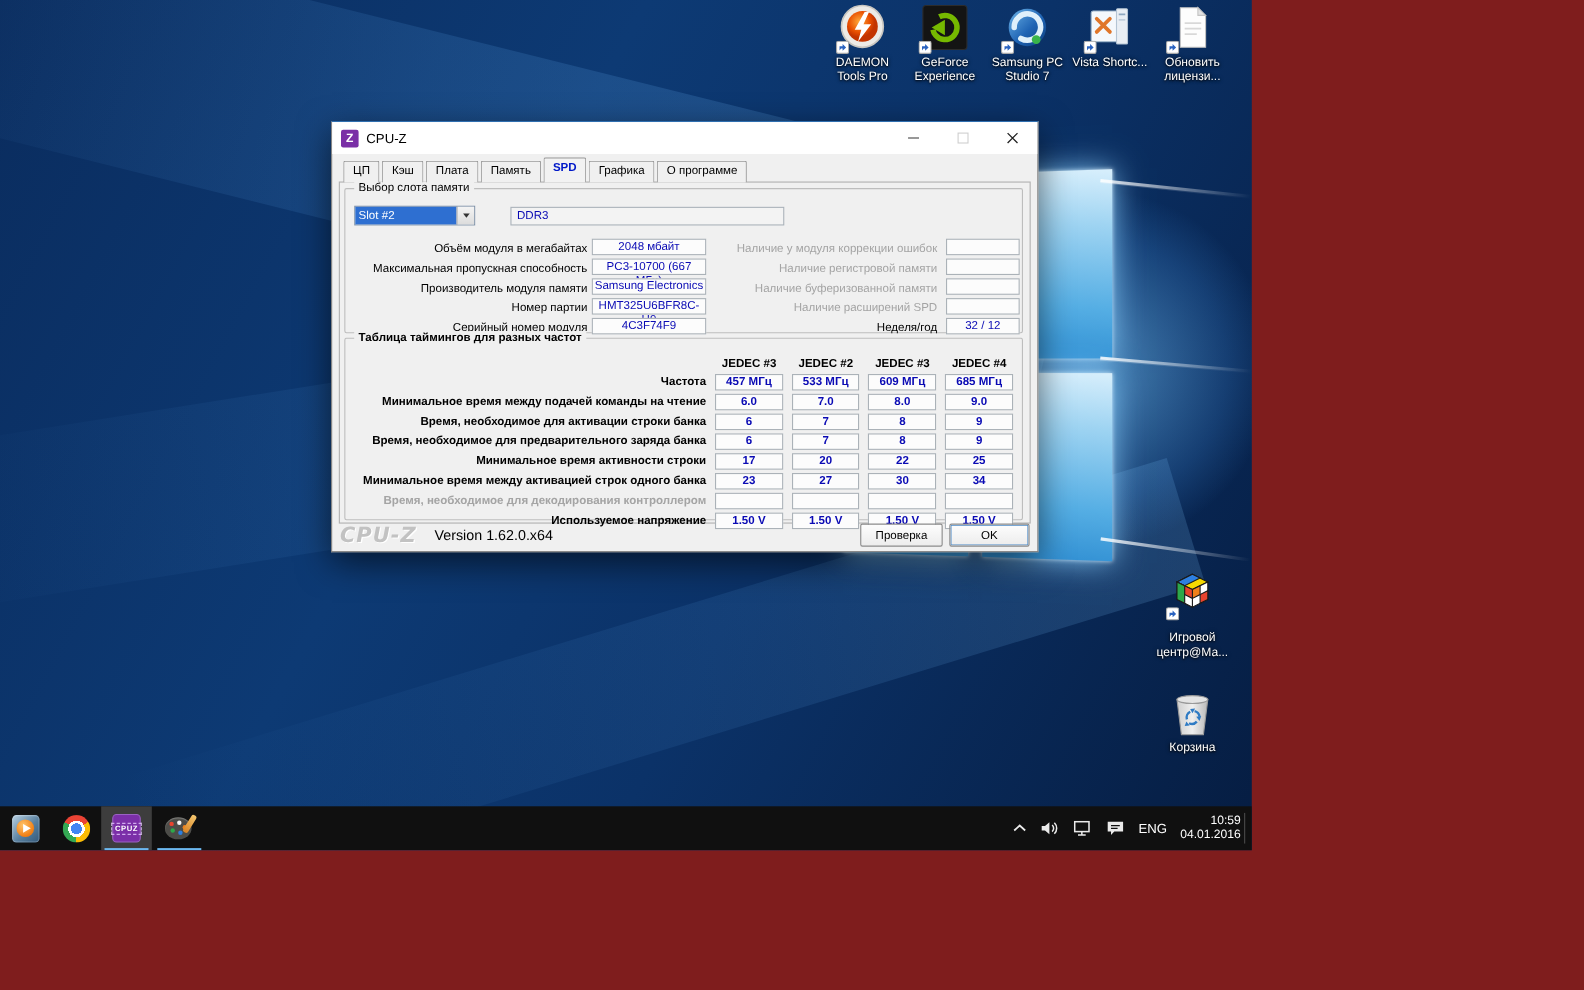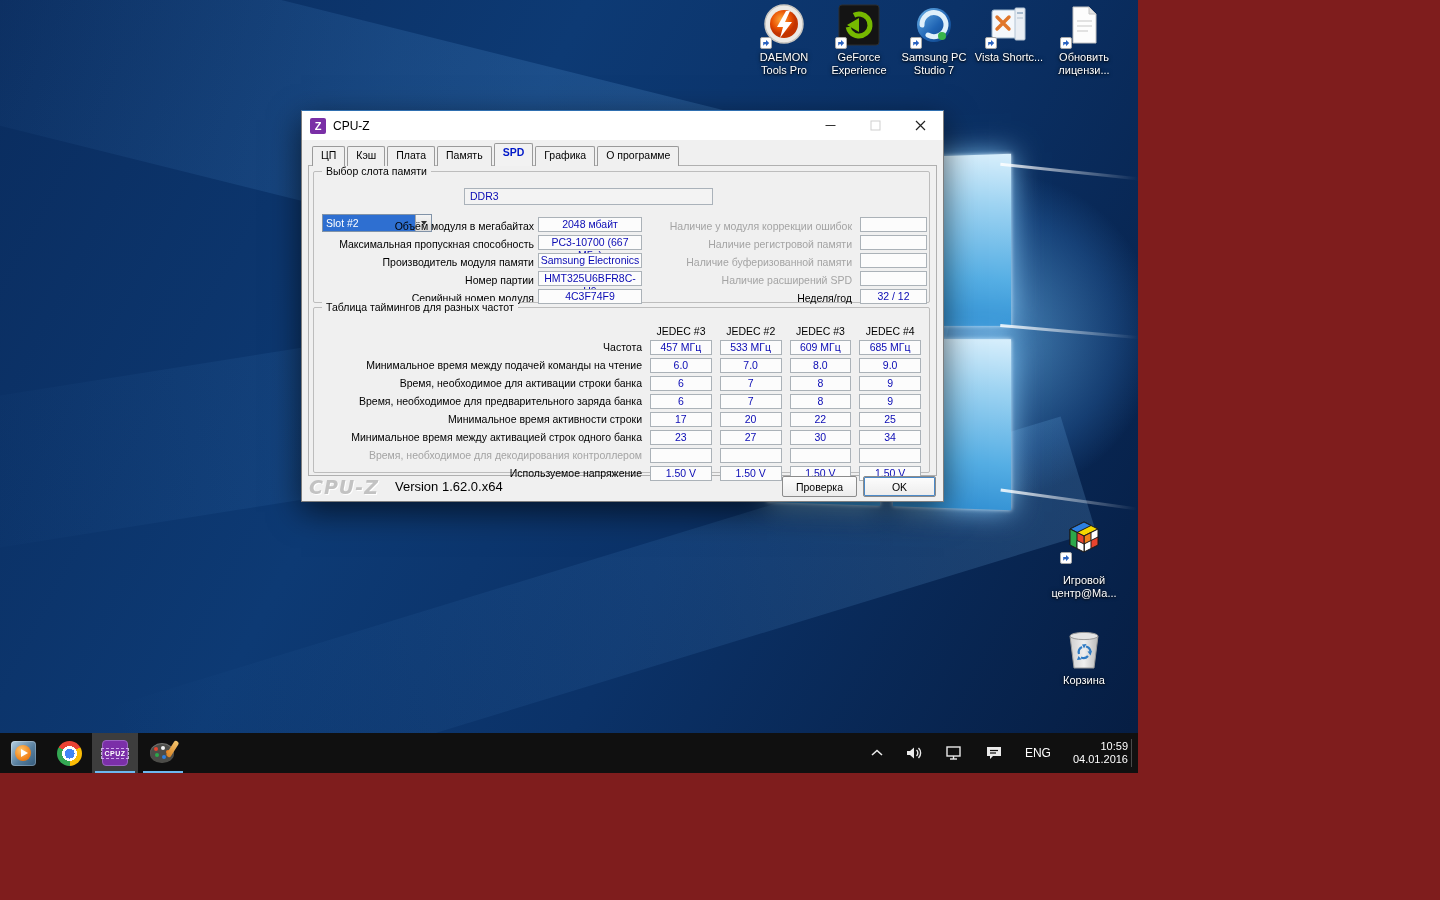--- a/index.html
+++ b/index.html
@@ -50,21 +50,21 @@
   .wmp-ic { width:25px; height:25px; border-radius:4px; background:linear-gradient(135deg,#b9d2e4 0%,#59809f 55%,#33597a 100%);
             display:flex; align-items:center; justify-content:center; box-shadow:inset 0 0 0 1px rgba(255,255,255,.25); }
   .wmp-play { width:16px; height:16px; border-radius:50%; background:radial-gradient(circle at 38% 32%,#ffc46b,#f07d12 70%);
             display:flex; align-items:center; justify-content:center; }
   .wmp-play i { display:block; width:0; height:0; border-left:7px solid #fff; border-top:4.5px solid transparent; border-bottom:4.5px solid transparent; margin-left:2px; }
   .paint-ic { position:relative; width:26px; height:24px; }
   .palette { position:absolute; left:0; top:2px; width:24px; height:20px; border-radius:50% 50% 48% 48%;
              background:#4c4c48; box-shadow:inset 0 1px 1px rgba(255,255,255,.25); }
   .palette i { position:absolute; width:4px; height:4px; border-radius:50%; }
   .brush { position:absolute; right:1px; top:-1px; width:5px; height:18px; background:linear-gradient(#f3c66f,#d98324); border-radius:2px; transform:rotate(32deg); }
-  .tray { position:absolute; right:10px; top:0; height:40px; display:flex; align-items:center; gap:22px; }
+  .tray { position:absolute; right:10px; top:0; height:40px; display:flex; align-items:center; gap:12px; }
   .tray svg { display:block; }
   .tray-lang { color:#fff; font-size:12px; }
   .tray-clock { color:#fff; font-size:11px; line-height:13px; text-align:right; }
   .tb-divider { position:absolute; right:6px; top:6px; width:1px; height:28px; background:#4a4a4a; }
 
   
   .win { position:absolute; left:301px; top:110px; width:643px; height:392px; background:#f0f0f0;
          border:1px solid #7e7e7e; border-top:1px solid #2f6fb0; box-shadow:0 10px 30px rgba(0,0,0,.6); z-index:10;
          font-size:10.5px; color:#000; }
   .titlebar { height:29px; background:#fff; display:flex; align-items:center; padding-left:8px; }
@@ -76,42 +76,42 @@
 
   .tabs { position:relative; display:flex; margin:6px 6px 0 6px; padding-left:4px; height:20px; z-index:2; }
   .tab { border:1px solid #9a9a9a; border-bottom:none; border-radius:2px 2px 0 0; background:#f0f0f0;
          padding:2px 8px 3px 8px; margin-right:2px; font-size:10.5px; }
   .tab.active { color:#0018c8; font-weight:bold; padding-bottom:5px; margin-top:-3px; background:#f2f2f2; }
   .page { position:relative; margin:0 6px; margin-top:-1px; height:311px; border:1px solid #b0b0b0; background:#f0f0f0; }
 
   .group { position:absolute; left:4px; right:6px; border:1px solid #bdbdbd; border-radius:2px; background:#f0f0f0; }
   .group-title { position:absolute; left:8px; top:-7px; background:#f0f0f0; padding:0 4px; font-size:10.5px; }
   .g-slot { top:5px; height:132px; }
-  .g-tim  { top:141px; height:166px; }
-
-  .combo { position:absolute; left:8px; top:15px; width:110px; height:18px; border:1px solid #8193a8; background:#fff; display:flex;margin-top:27px; }
+  .g-tim  { top:141px; height:166px;font-weight:bold; }
+
+  .combo { position:absolute; left:8px; top:15px; width:110px; height:18px; border:1px solid #8193a8; background:#fff; display:flex; }
   .combo-text { flex:1; background:#2e6fd1; color:#fff; padding:2px 3px 0 3px; overflow:hidden; white-space:nowrap; }
   .combo-btn { width:16px; background:linear-gradient(#f4f4f4,#dcdcdc); border-left:1px solid #a8a8a8;
                display:flex; align-items:center; justify-content:center; }
   .combo-btn i { width:0; height:0; border-left:3.5px solid transparent; border-right:3.5px solid transparent; border-top:4.5px solid #333; }
   .ddr3 { position:absolute; left:150px; top:16px; width:249px; height:17px; border:1px solid #aab2ba;
           background:#f3f3f3; color:#0a0ab4; padding:1px 0 0 5px; }
 
   .mod-rows { position:absolute; left:8px; right:4px; top:42px; }
   .mrow { display:flex; align-items:flex-end; height:18px; }
   .l1 { width:212px; text-align:right; white-space:nowrap; }
   .l2 { flex:1; text-align:right; white-space:nowrap; color:#a4a4a4; }
   .l2.dark { color:#000; }
   .vbox { height:15px; background:#fcfcfc; border:1px solid #abb2b8; color:#0a0ab4;
           text-align:center; font-size:10.5px; line-height:13px; }
   .b1 { width:104px; margin-left:4px; }
   .b2 { width:67px; margin-left:8px; margin-right:-2px; }
 
   .t-head { display:flex; margin:16px 8px 0 8px; height:14px; align-items:center; }
-  .t-row  { display:flex; margin:0 8px; height:18px; align-items:center;justify-content:flex-end; }
+  .t-row  { display:flex; margin:0 8px; height:18px; align-items:center; }
   .tl { width:332px; text-align:right; white-space:nowrap; }
   .tl.dis { color:#a4a4a4; }
   .tc { width:64px; margin-left:8px; }
   .th { width:64px; margin-left:8px; text-align:center; font-size:10.5px; }
 
   .footer { position:absolute; left:0; right:0; bottom:0; height:29px; display:flex; align-items:center; padding:0 7px; }
   .cpuz-logo { font-family:"DejaVu Sans",sans-serif; font-size:19px; font-weight:bold; font-style:italic;
                color:#c2c2c2; text-shadow:1px 1px 0 #fff; letter-spacing:1px; }
   .version { margin-left:16px; font-size:13px; }
   .fbtns { margin-left:auto; display:flex; gap:6px; }

